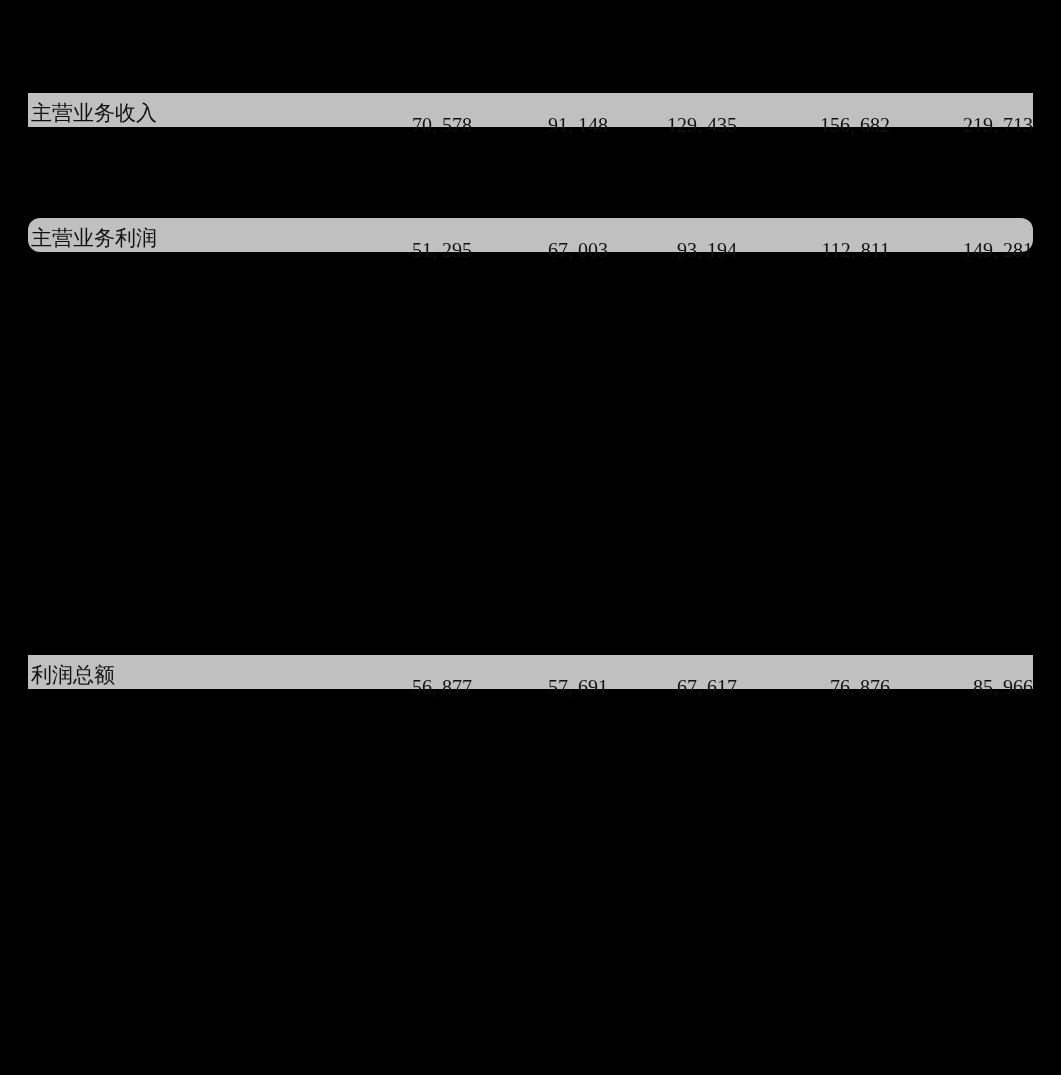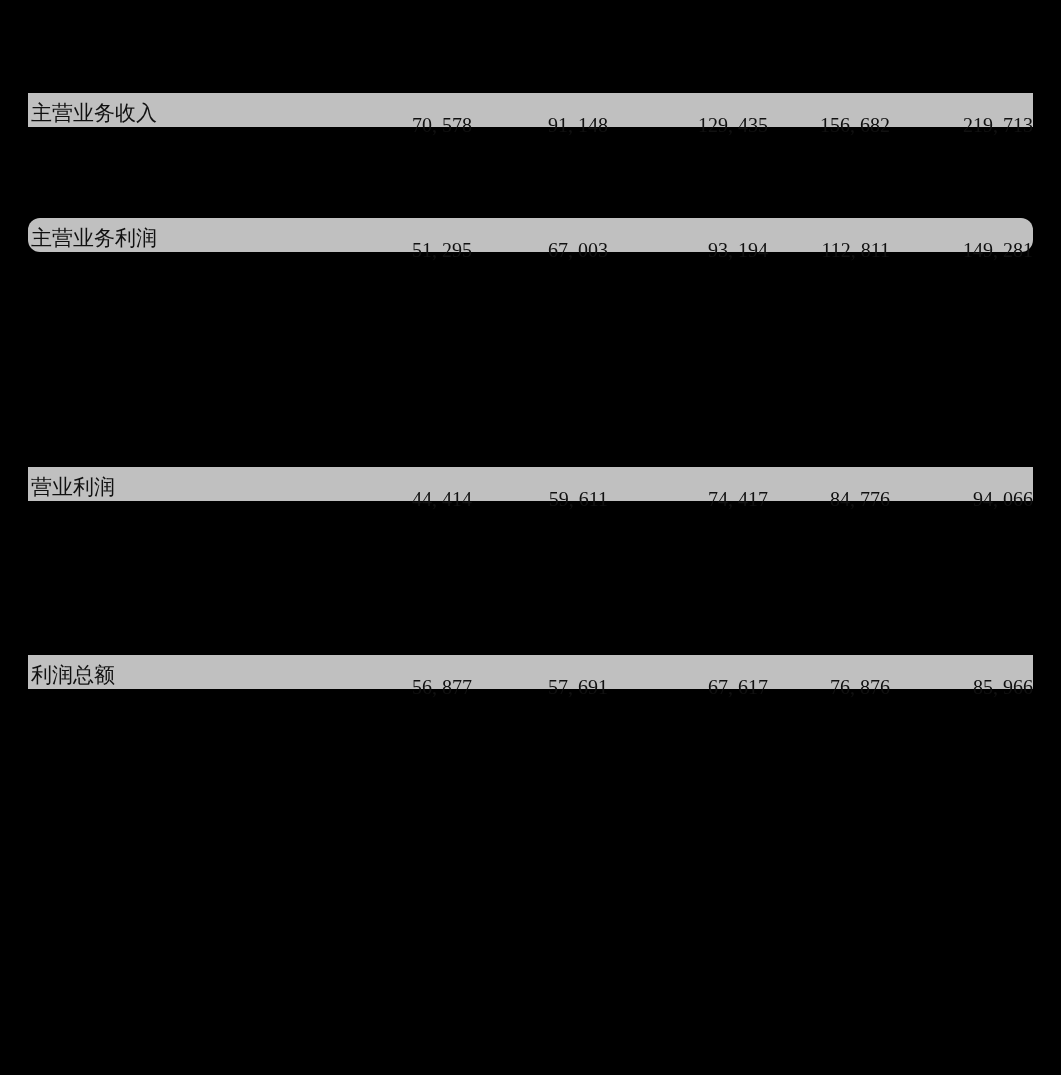--- a/index.html
+++ b/index.html
@@ -64,21 +64,21 @@
     font-size: 20px;
     color: #111111;
     text-align: right;
     white-space: nowrap;
     margin-top: 16px;
   }
 
   
   .cell.c0 { right: 561px; }
   .cell.c1 { right: 425px; }
-  .cell.c2 { right: 265px; }
+  .cell.c2 { right: 296px; }
   .cell.c3 { right: 143px; }
   .cell.c4 { right: 0px; }
 </style>
 </head>
 <body>
 
 <div id="page">
     <div class="row-band" style="top: 93px;">
       <div class="row-label">主营业务收入</div>
       <div class="row-cells">
@@ -92,30 +92,20 @@
     <div class="row-band" style="top: 218px; border-radius: 12px;">
       <div class="row-label">主营业务利润</div>
       <div class="row-cells">
         <div class="cell c0">51, 295</div>
         <div class="cell c1">67, 003</div>
         <div class="cell c2">93, 194</div>
         <div class="cell c3">112, 811</div>
         <div class="cell c4">149, 281</div>
       </div>
     </div>
-    <div class="row-band" style="top: 467px;">
-      <div class="row-label">营业利润</div>
-      <div class="row-cells">
-        <div class="cell c0">44, 414</div>
-        <div class="cell c1">59, 611</div>
-        <div class="cell c2">74, 417</div>
-        <div class="cell c3">84, 776</div>
-        <div class="cell c4">94, 066</div>
-      </div>
-    </div>
     <div class="row-band" style="top: 655px;">
       <div class="row-label">利润总额</div>
       <div class="row-cells">
         <div class="cell c0">56, 877</div>
         <div class="cell c1">57, 691</div>
         <div class="cell c2">67, 617</div>
         <div class="cell c3">76, 876</div>
         <div class="cell c4">85, 966</div>
       </div>
     </div>

